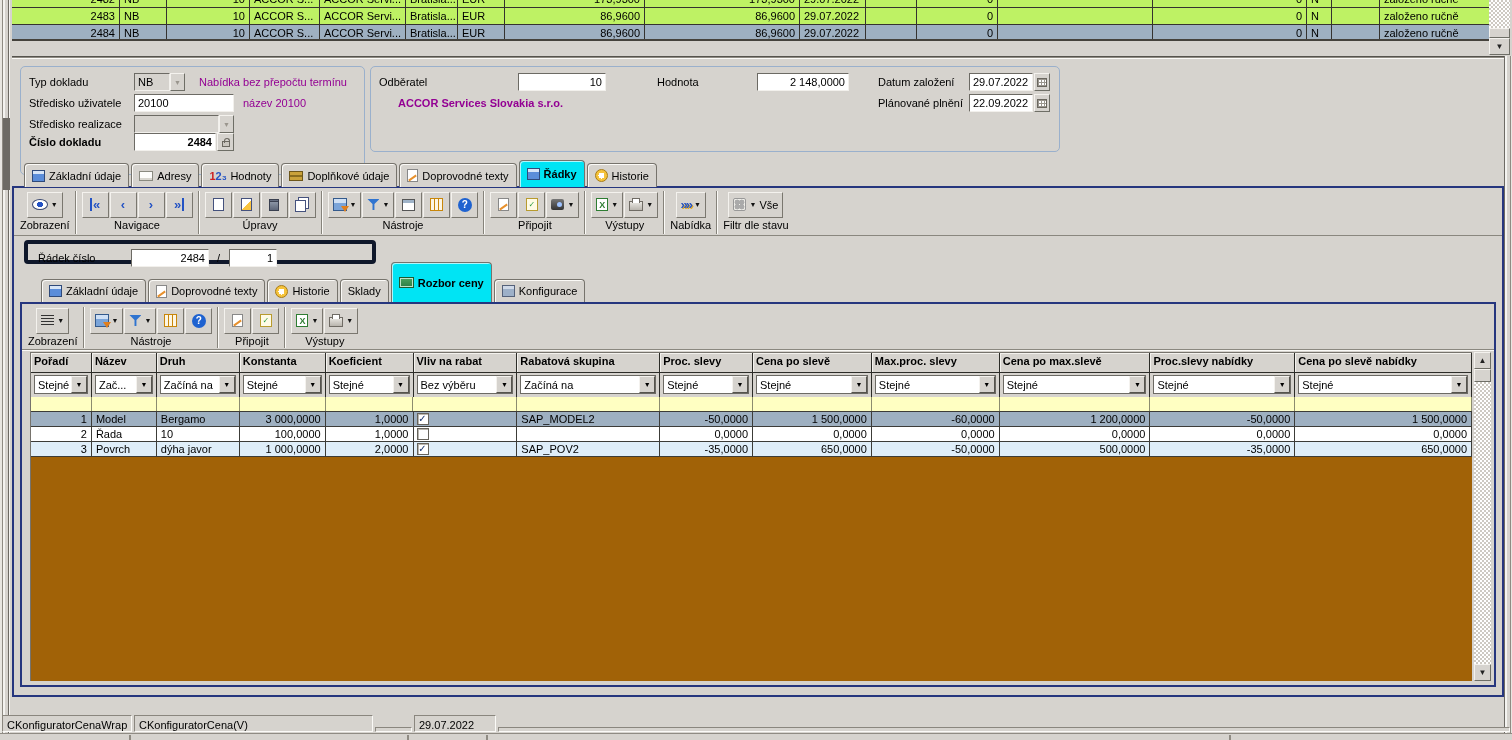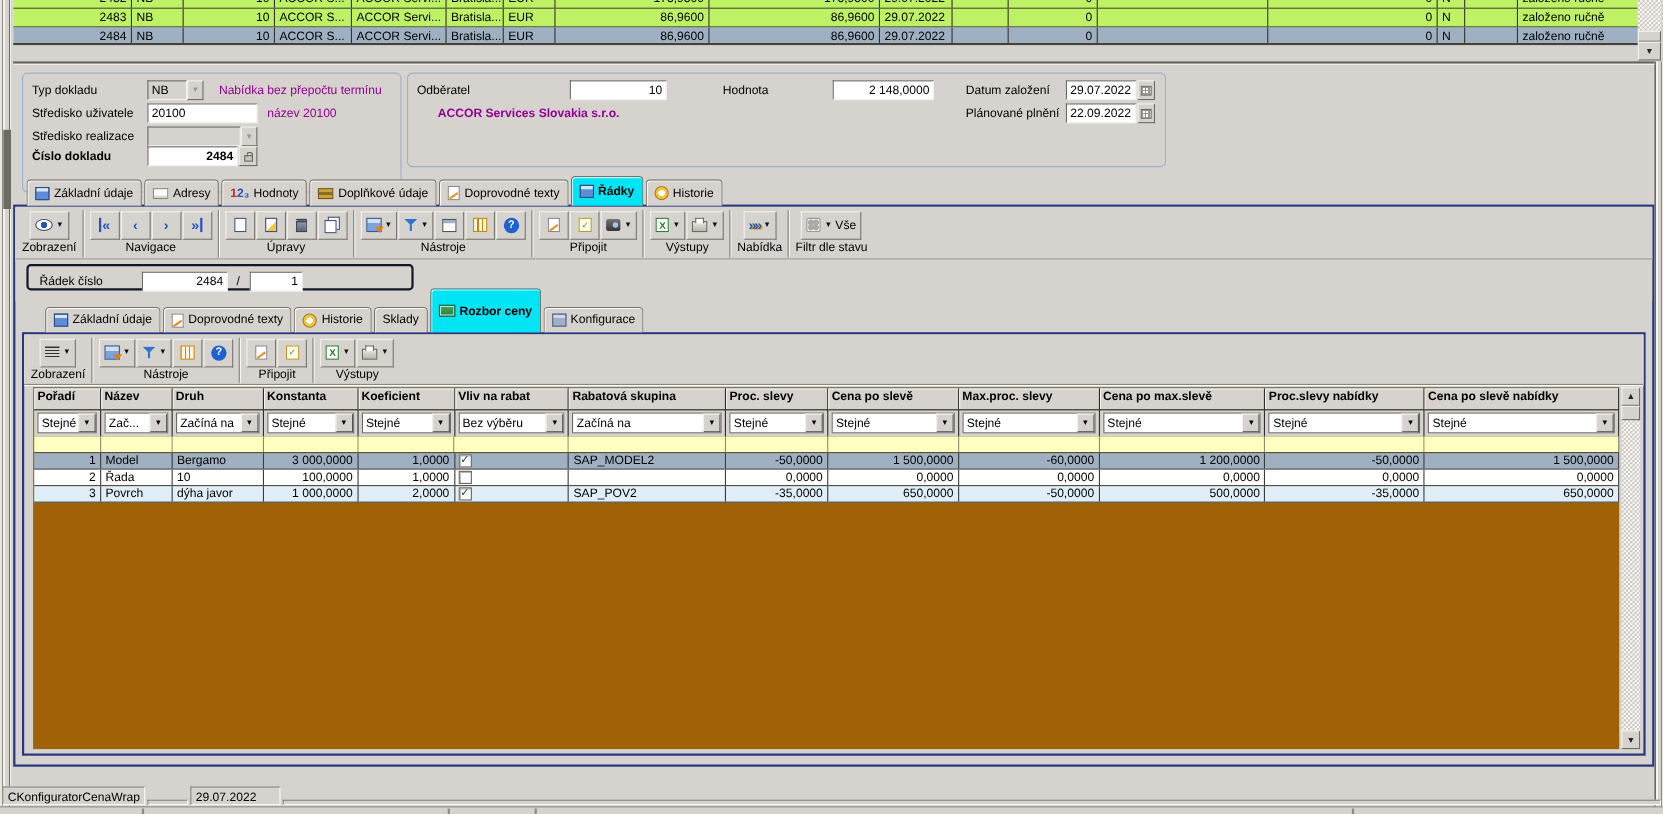--- a/index.html
+++ b/index.html
@@ -130,21 +130,21 @@
   .i-chevrons::before{content:"\00BB\00BB"}
   .i-clover{width:13px;height:13px;border:1px solid #999;border-radius:2px;background:
     radial-gradient(circle at 30% 30%,#aaa 0 2.5px,transparent 3px),
     radial-gradient(circle at 70% 30%,#aaa 0 2.5px,transparent 3px),
     radial-gradient(circle at 30% 70%,#aaa 0 2.5px,transparent 3px),
     radial-gradient(circle at 70% 70%,#aaa 0 2.5px,transparent 3px),#efeee9}
   .i-list{width:13px;height:11px;background:repeating-linear-gradient(#333 0 1px,transparent 1px 3px)}
 
   
   .radekbar{height:38px;position:relative;background:#d6d3ce}
-  .radekbox{position:absolute;left:10px;top:4px;width:352px;height:24px;border:2px solid #0f172a;border-radius:4px}
+  .radekbox{position:absolute;left:10px;top:4px;width:352px;height:24px;border:4px solid #0f172a;border-radius:4px}
   .radekbox .flabel{left:10px;top:5px}
   .radekbox .v1{left:103px;top:5px;width:78px}
   .radekbox .sep{position:absolute;left:189px;top:5px;line-height:18px}
   .radekbox .v2{left:201px;top:5px;width:48px}
 
   
   .tablewrap{position:absolute;left:8px;right:22px;top:48px;bottom:4px;background:#a16207;overflow:hidden;border-top:1px solid #76736c;border-left:1px solid #76736c}
   .pt-h{display:flex;height:20px}
   .pt-hcell{background:#d6d3ce;font-weight:bold;border-right:1px solid #2c2c28;border-bottom:1px solid #2c2c28;box-shadow:inset 1px 1px 0 #f4f2ee;padding:2px 3px 0 3px;white-space:nowrap;overflow:hidden}
   .pt-f{display:flex;height:24px;background:#d6d3ce}
@@ -708,20 +708,21 @@
         <div class="trk checker"></div>
         <div class="up sbtn">▲</div>
         <div class="th sthumb"></div>
         <div class="dn sbtn">▼</div>
       </div>
     </div>
   </div>
 
   <div class="statusbar">
     <div class="scell sc0">CKonfiguratorCenaWrap</div>
+    <div class="scell sc1">CKonfiguratorCena(V)</div>
     <div class="scell sc2"></div>
     <div class="scell sc3">29.07.2022</div>
     <div class="scell sc4"></div>
   </div>
 
   <div class="bottomstrip">
     <div class="tick" style="left:129px"></div>
     <div class="tick" style="left:407px"></div>
     <div class="tick" style="left:486px"></div>
     <div class="tick" style="left:1229px"></div>

